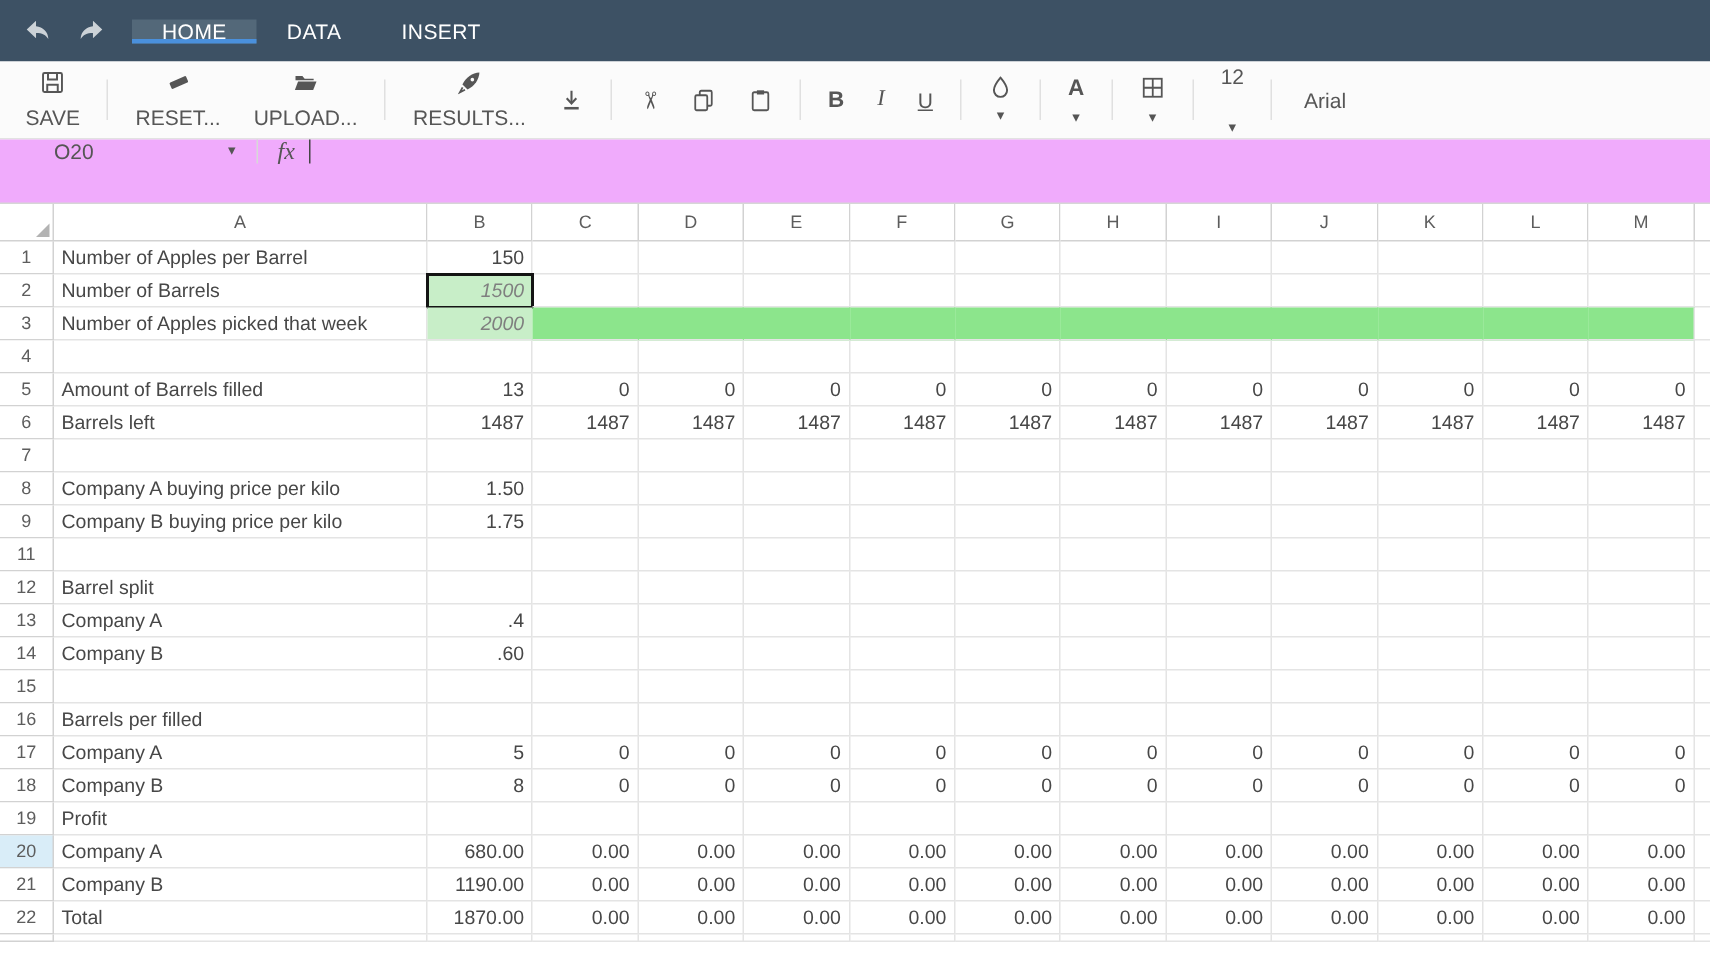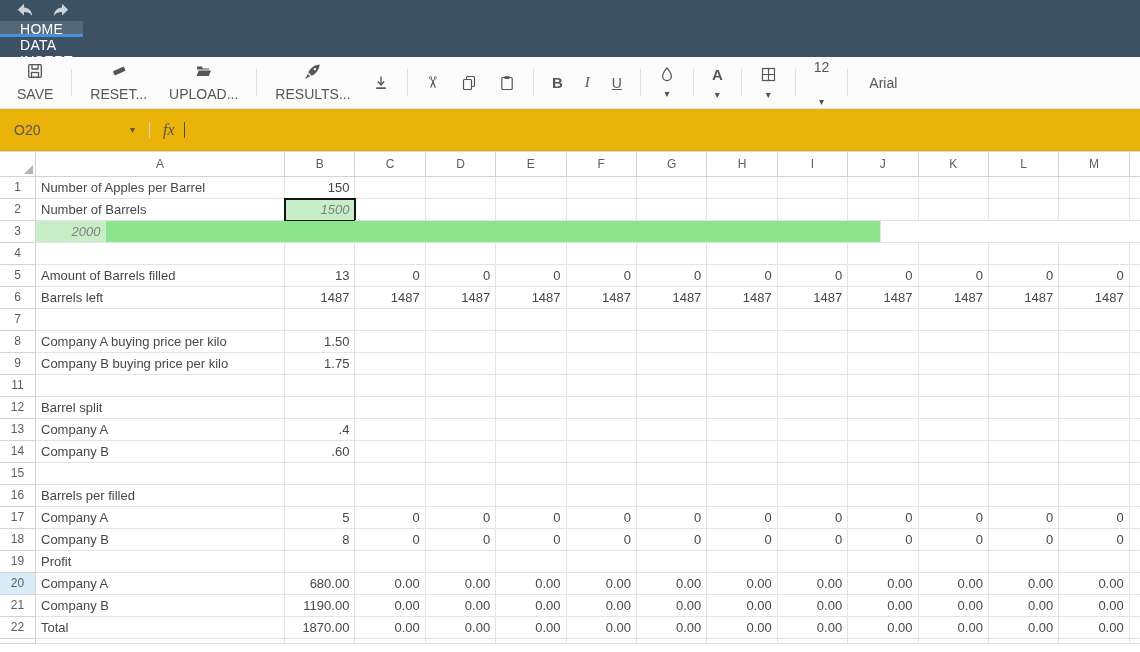--- a/index.html
+++ b/index.html
@@ -1,20 +1,20 @@
 <!DOCTYPE html>
 <html><head>
 <meta charset="utf-8">
 <style>
   * { margin:0; padding:0; box-sizing:border-box; }
   html,body { width:1140px; height:652px; overflow:hidden; background:#fff;
     font-family:"Liberation Sans","DejaVu Sans",sans-serif; }
 
   
-  .tabbar { height:57px; background:#3d5164; display:flex; align-items:flex-start;flex-direction:column; }
+  .tabbar { height:41px; background:#3d5164; display:flex; align-items:center; }
   .navbtns { display:flex; align-items:center; gap:16px; padding:0 16px 0 14px; }
   .navbtn { background:none; border:0; cursor:pointer; display:flex; align-items:center; }
   .tab { display:flex; align-items:center; padding:0 20px; color:#fff; font-size:14px;
          letter-spacing:.3px; cursor:pointer; }
   .tab.active { background:#536879; box-shadow:inset 0 -3px 0 #4a90dc; }
 
   
   .toolbar { height:52px; background:#fbfbfb; border-bottom:1px solid #e2e2e2;
     display:flex; align-items:center; padding:0 6px; white-space:nowrap; overflow:hidden; }
   .tbtn { display:flex; align-items:center; gap:7px; padding:7px 11px; border:0; background:none;
@@ -23,22 +23,22 @@
   .caret { font-size:10px; color:#555; line-height:1; }
   .blabel { font-weight:bold; font-size:15px; }
   .ilabel { font-style:italic; font-family:"Liberation Serif","DejaVu Serif",serif; font-size:15px; }
   .ulabel { text-decoration:underline; font-size:14px; }
   .cuticon { font-size:16px; color:#555; display:inline-block; transform:rotate(90deg); }
   .alabel { font-size:15px; font-weight:bold; }
   .fslabel { font-size:14px; }
   .fflabel { font-size:14px; }
 
   
-  .formulabar { height:43px; background:#eab308; border-bottom:1px solid #d6d6d6;
-    display:flex; align-items:center; }
+  .formulabar { height:43px; background:#f0abfc; border-bottom:1px solid #d6d6d6;
+    display:flex; align-items:flex-start;padding-left:22px; }
   .namebox { width:150px; border-right:1px solid #d8d8d8; display:flex; align-items:center;
     justify-content:space-between; padding:0 14px; font-size:14px; color:#555; cursor:pointer; }
   .fx { display:flex; align-items:center; padding:0 4px 0 13px; color:#555; font-size:16px;
     font-style:italic; font-family:"Liberation Serif","DejaVu Serif",serif; }
   .finput { flex:1; display:flex; align-items:center; padding-left:5px; }
   .tcaret { width:1px; height:16px; background:#444; }
 
   
   #grid { width:1140px; height:514px; background:#fff; }
   .grow { display:flex; height:22px; }
@@ -243,20 +243,21 @@
         <div class="gc cell wC num"></div>
         <div class="gc cell wC num"></div>
         <div class="gc cell wC num"></div>
         <div class="gc cell wC num"></div>
         <div class="gc cell wC num"></div>
         <div class="gc cell wC num"></div>
         <div class="gc wS"></div>
       </div>
       <div class="grow">
         <div class="gc ghd rowhd">3</div>
+        <div class="gc cell wA lab">Number of Apples picked that week</div>
         <div class="gc cell wC num gl gray">2000</div>
         <div class="gc cell wC num gb"></div>
         <div class="gc cell wC num gb"></div>
         <div class="gc cell wC num gb"></div>
         <div class="gc cell wC num gb"></div>
         <div class="gc cell wC num gb"></div>
         <div class="gc cell wC num gb"></div>
         <div class="gc cell wC num gb"></div>
         <div class="gc cell wC num gb"></div>
         <div class="gc cell wC num gb"></div>

